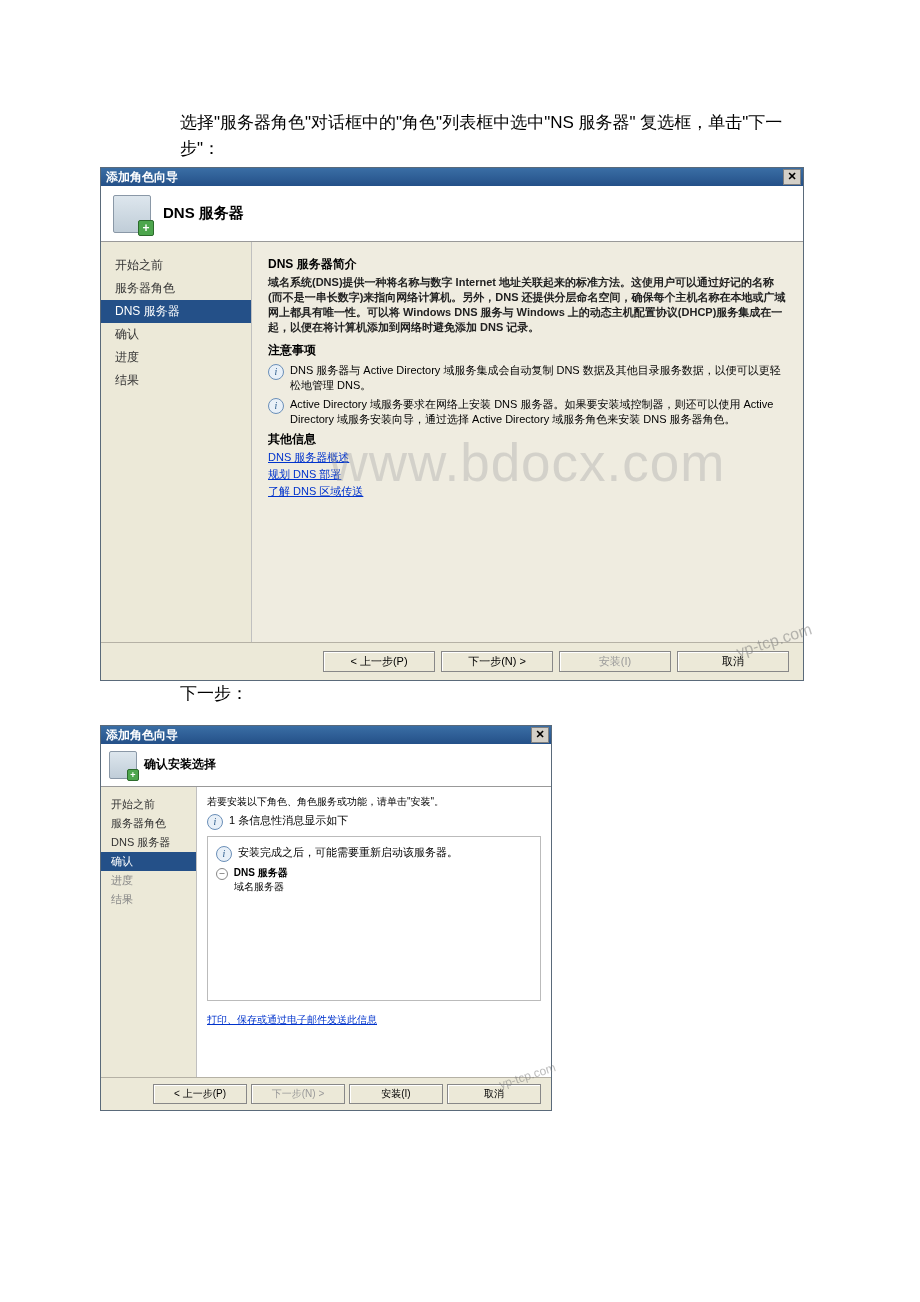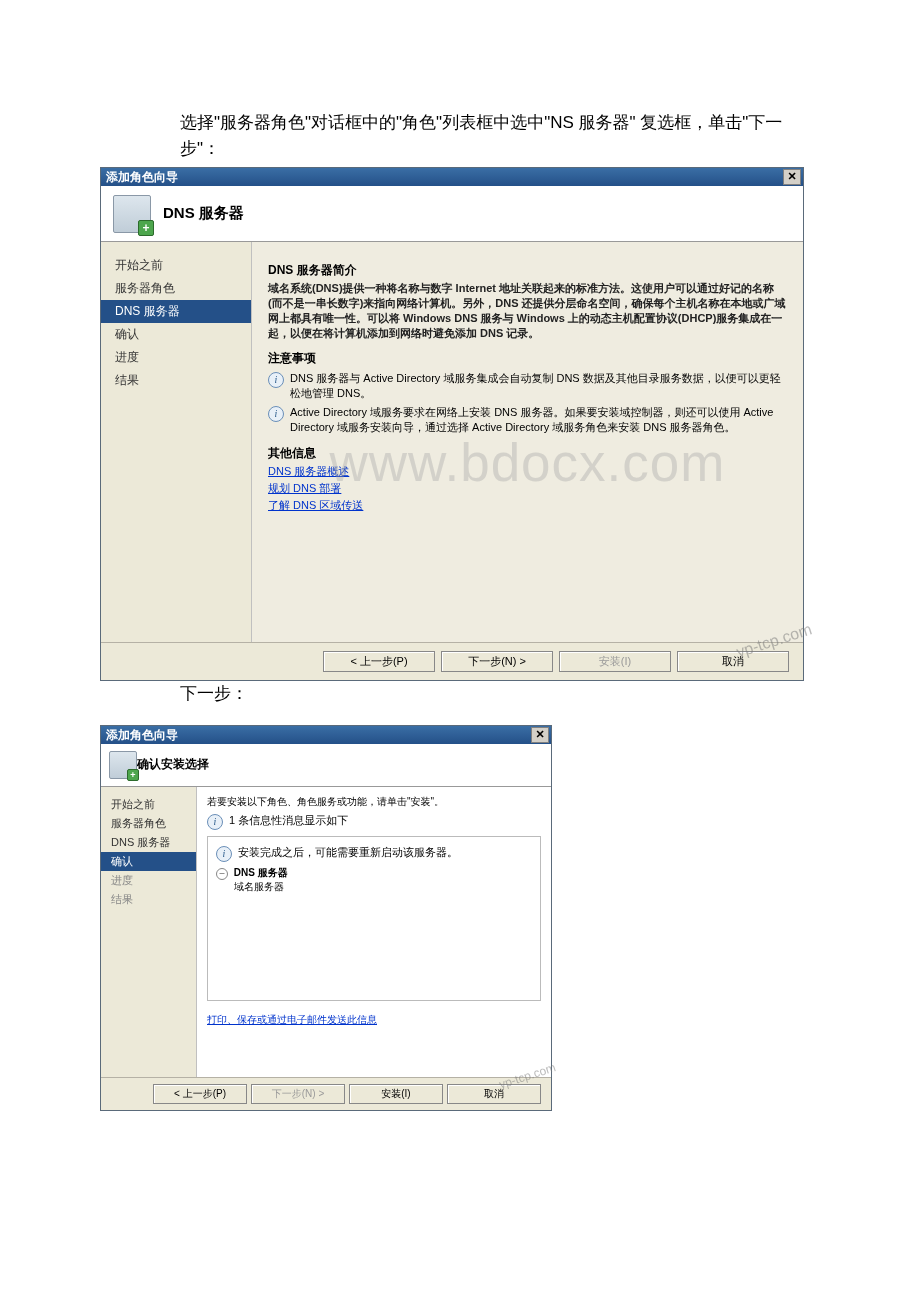--- a/index.html
+++ b/index.html
@@ -53,21 +53,21 @@
   }
   .header-band {
     background: #fff;
     height: 55px;
     border-bottom: 1px solid #999;
     display: flex;
     align-items: center;
     padding-left: 12px;
     gap: 12px;
   }
-  .dialog2 .header-band { height: 42px; padding-left: 8px; gap: 0; }
+  .dialog2 .header-band { height: 42px; padding-left: 8px; gap: 7px; }
   .server-icon {
     width: 36px; height: 36px;
     background: linear-gradient(#dde6ed, #c0cdd8);
     border: 1px solid #8a98a7;
     position: relative;
     border-radius: 2px;
   }
   .server-icon::after {
     content: "+";
     position: absolute;
@@ -122,21 +122,21 @@
     background: #efece0;
     padding: 10px 16px 10px 16px;
     font-family: SimSun, Arial;
     font-size: 12px;
     color: #000;
     position: relative;
   }
   .dialog2 .content { background: #fff; padding: 8px 10px; font-size: 10px; }
   .section-h {
     font-weight: bold;
-    margin: 10px 0 2px 0;
+    margin: 4px 0 2px 0;
   }
   .desc {
     font-size: 11px;
     line-height: 1.35;
     color: #222;
     margin-bottom: 8px;
     font-weight: bold;
   }
   .note-row {
     display: flex;

